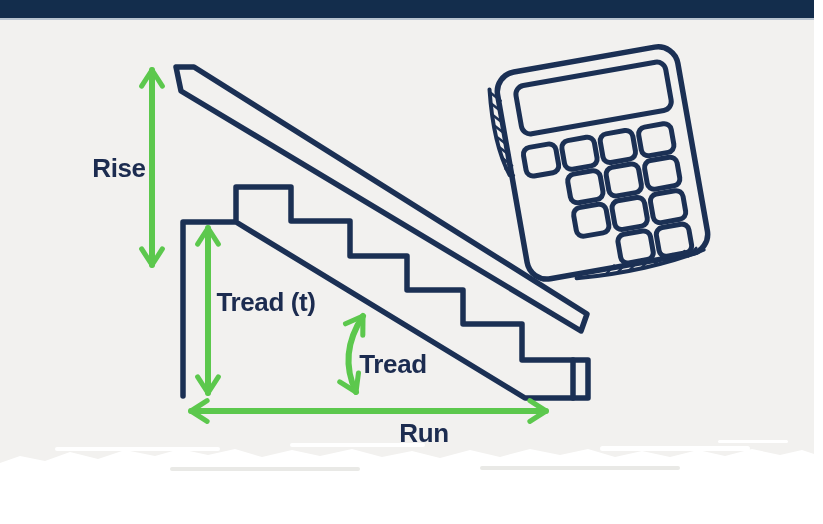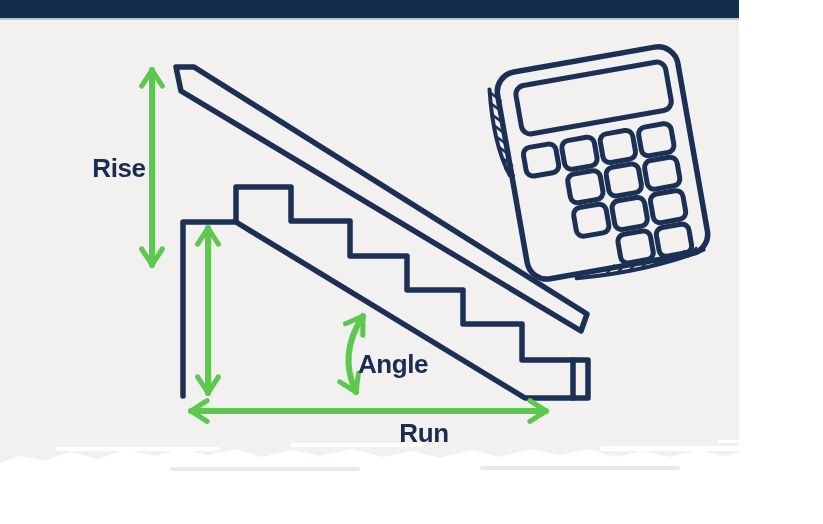--- a/index.html
+++ b/index.html
@@ -1,22 +1,21 @@
 <!DOCTYPE html>
 <html style="--top-bar: #132d4c; --diagram-line: #1b3054; --label-text: #1c2c50; --arrow-green: #5cc84d; --background: #f2f1ef; --page-bottom: #ffffff; --bar-edge: #b7c3cf; --torn-streak-gray: #e9e9e6;"><head>
 <meta charset="utf-8">
 <style>
   html,body{margin:0;padding:0;background:#ffffff;}
   .stage{
     position:relative;
-    width:727px;height:524px;
+    width:814px;height:524px;
     overflow:hidden;
     background:var(--background,#f2f1ef);
     font-family:"Liberation Sans", sans-serif;
-    padding-left:12px;
   }
   .top-bar{
     position:absolute;left:0;top:0;width:823px;height:20px;
     background:var(--top-bar,#132d4c);
     border-bottom:2px solid var(--bar-edge,#b7c3cf);
     box-sizing:border-box;
   }
   svg.art{position:absolute;left:0;top:0;width:823px;height:524px;display:block;}
   .ink{stroke:var(--diagram-line,#1b3054);fill:none;stroke-width:5.5;stroke-linecap:round;stroke-linejoin:round;}
   .ink-med{stroke:var(--diagram-line,#1b3054);fill:none;stroke-width:4;stroke-linecap:round;stroke-linejoin:round;}
@@ -120,16 +119,17 @@
       <rect class="white-fill" x="55" y="447" width="165" height="4" rx="2"></rect>
       <rect class="white-fill" x="290" y="443" width="135" height="4" rx="2"></rect>
       <rect class="white-fill" x="600" y="446" width="150" height="5" rx="2.5"></rect>
       <rect class="white-fill" x="718" y="440" width="70" height="3" rx="1.5"></rect>
       <rect class="gray-streak" x="170" y="467" width="190" height="4" rx="2"></rect>
       <rect class="gray-streak" x="480" y="466" width="200" height="4" rx="2"></rect>
     </g>
   </svg>
 
   <div class="label label-rise">Rise</div>
-  <div class="label label-angle">Angle</div>
+  <div class="label label-tread">Tread (t)</div>
+  <div class="label label-angle">Tread</div>
   <div class="label label-run">Run</div>
 
 </div>
 
 </body></html>

